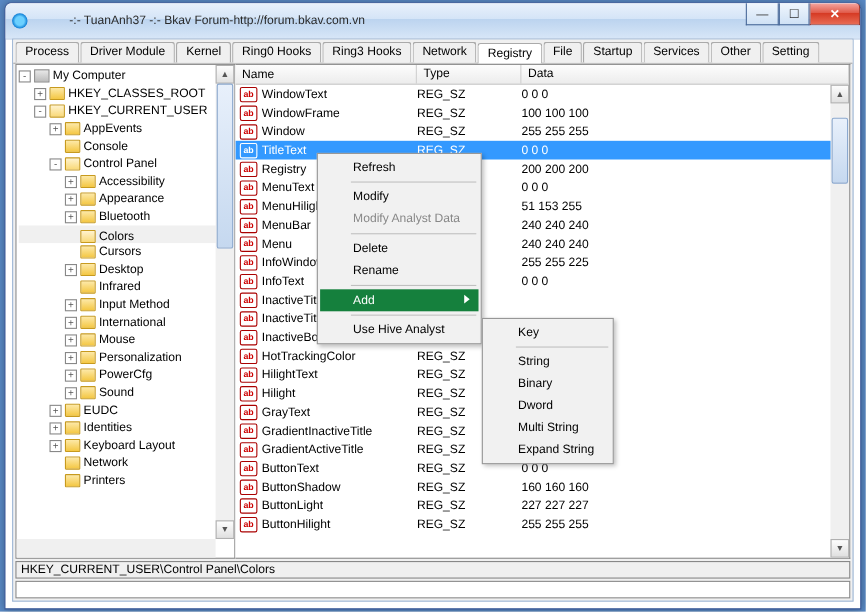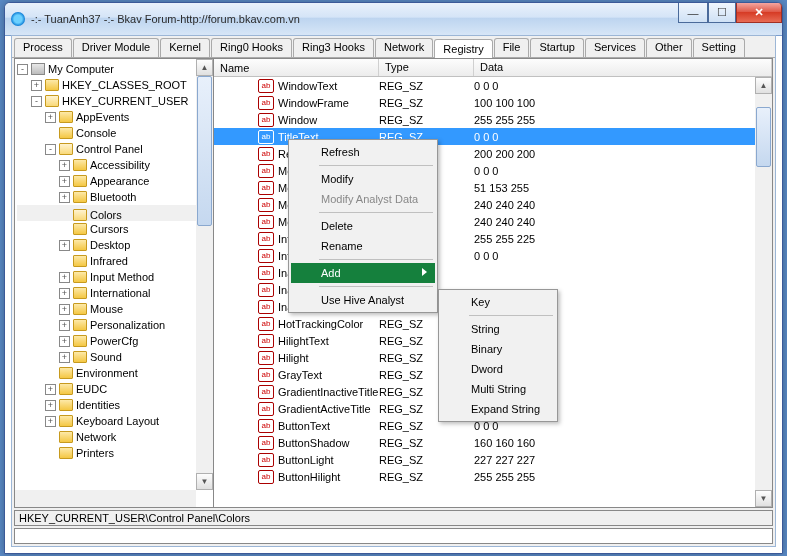--- a/index.html
+++ b/index.html
@@ -1,18 +1,18 @@
 <!DOCTYPE html>
 <html><head>
 <meta charset="utf-8">
 <style>
 * { box-sizing: border-box; margin: 0; padding: 0; font-family: "Segoe UI", Tahoma, sans-serif; font-size: 11px; }
 body { background: #5a8ac6; width: 787px; height: 556px; overflow: hidden; position: relative; }
 .window { position: absolute; left: 4px; top: 2px; width: 779px; height: 552px; background: #fff; border: 1px solid #3b5998; border-radius: 6px 6px 0 0; box-shadow: 0 0 8px rgba(0,0,0,.3); }
-.titlebar { height: 28px; background: linear-gradient(#e9f1fb,#d4e4f7 45%,#bcd4ef 46%,#d7e6f7); border-radius: 5px 5px 0 0; display: flex; align-items: center; padding: 16px 6px; border-bottom: 1px solid #7a9ecf; }
+.titlebar { height: 28px; background: linear-gradient(#e9f1fb,#d4e4f7 45%,#bcd4ef 46%,#d7e6f7); border-radius: 5px 5px 0 0; display: flex; align-items: center; padding: 16px 6px; border-bottom: 1px solid #7a9ecf; gap: 32px; }
 .titlebar .icon { width: 14px; height: 14px; background: radial-gradient(circle,#6bd0ff 40%,#0a7bd4 70%); border-radius: 50%; margin-right: 6px; }
 .titlebar .title { color: #2a2a2a; flex: 1; }
 .winbtns { display: flex; gap: 0; position: absolute; right: 0; top: 0; }
 .winbtn { width: 30px; height: 20px; border: 1px solid #4a6a9a; border-top: none; background: linear-gradient(#f0f6fd,#cfe1f5); display: flex; align-items: center; justify-content: center; font-size: 11px; color: #333; }
 .winbtn.max { width: 28px; }
 .winbtn.close { width: 46px; background: linear-gradient(#f5a6a0,#e05b4a 45%,#d53822 46%,#e86b54); color: #fff; border-color: #a03024; border-top-right-radius: 4px; font-weight: bold; }
 .client { position: absolute; left: 6px; top: 32px; right: 6px; bottom: 6px; background: #f0f0f0; border: 1px solid #9cb6d6; }
 .tabs { display: flex; padding: 2px 2px 0; background: #f0f0f0; border-bottom: 1px solid #aaa; height: 22px; }
 .tab { padding: 2px 8px 0; border: 1px solid #aaa; border-bottom: none; background: #f0f0f0; margin-right: 1px; border-radius: 3px 3px 0 0; cursor: default; }
 .tab.active { background: #fff; position: relative; top: 1px; padding-top: 3px; }
@@ -28,21 +28,21 @@
 .tn.sel { background: #f0f0f0; align-items: flex-end; }
 .list-pane { flex: 1; border: 1px solid #888; border-left: none; overflow: hidden; position: relative; background: #fff; }
 .lhdr { display: flex; background: linear-gradient(#fdfdfd,#ececec); border-bottom: 1px solid #c0c0c0; height: 18px; position: sticky; top: 0; }
 .lhdr div { padding: 2px 6px; border-right: 1px solid #d0d0d0; }
 .lbody { overflow-y: scroll; height: calc(100% - 18px); }
 .lrow { display: flex; height: 17px; align-items: center; }
 .lrow.sel { background: #3399ff; color: #fff; }
 .c-name { width: 165px; padding-left: 4px; display: flex; align-items: center; }
 .c-type { width: 95px; }
 .c-data { flex: 1; }
-.ab { width: 16px; height: 14px; border: 1px solid #a00; background: #fff; color: #c00; font-size: 8px; font-weight: normal; display: inline-flex; align-items: center; justify-content: center; margin-right: 4px; border-radius: 2px; margin-left: 40px; }
+.ab { width: 16px; height: 14px; border: 1px solid #a00; background: #fff; color: #c00; font-size: 8px; font-weight: bold; display: inline-flex; align-items: center; justify-content: center; margin-right: 4px; border-radius: 2px; }
 .lrow.sel .ab { border-color: #fff; color: #fff; background: transparent; }
 .status { position: absolute; left: 2px; right: 2px; bottom: 20px; height: 16px; border: 1px solid #888; background: #f0f0f0; padding: 1px 4px; font-size: 11px; }
 .cmd { position: absolute; left: 2px; right: 2px; bottom: 2px; height: 16px; border: 1px solid #888; background: #fff; }
 .ctx { position: absolute; background: #f1f1f1; border: 1px solid #979797; box-shadow: 2px 2px 4px rgba(0,0,0,.25); padding: 2px; z-index: 10; }
 .ctx .mi { padding: 4px 40px 4px 30px; white-space: nowrap; position: relative; }
 .ctx .mi.disabled { color: #888; }
 .ctx .mi.hover { background: #15803d; color: #fff; }
 .ctx .sep { height: 1px; background: #c0c0c0; margin: 3px 2px 3px 28px; }
 .ctx .arrow { position: absolute; right: 8px; top: 5px; width: 0; height: 0; border-top: 4px solid transparent; border-bottom: 4px solid transparent; border-left: 5px solid #333; }
 .ctx .mi.hover .arrow { border-left-color: #fff; }
@@ -225,27 +225,20 @@
               <span class="sp"></span>
               <span class="sp"></span>
               <span class="sp"></span>
               <span class="exp">+</span>
               <span class="fld"></span>
               <span>Sound</span>
             </div>
             <div class="tn">
               <span class="sp"></span>
               <span class="sp"></span>
-              <span class="sp"></span>
-              <span class="fld"></span>
-              <span>Environment</span>
-            </div>
-            <div class="tn">
-              <span class="sp"></span>
-              <span class="sp"></span>
               <span class="exp">+</span>
               <span class="fld"></span>
               <span>EUDC</span>
             </div>
             <div class="tn">
               <span class="sp"></span>
               <span class="sp"></span>
               <span class="exp">+</span>
               <span class="fld"></span>
               <span>Identities</span>

